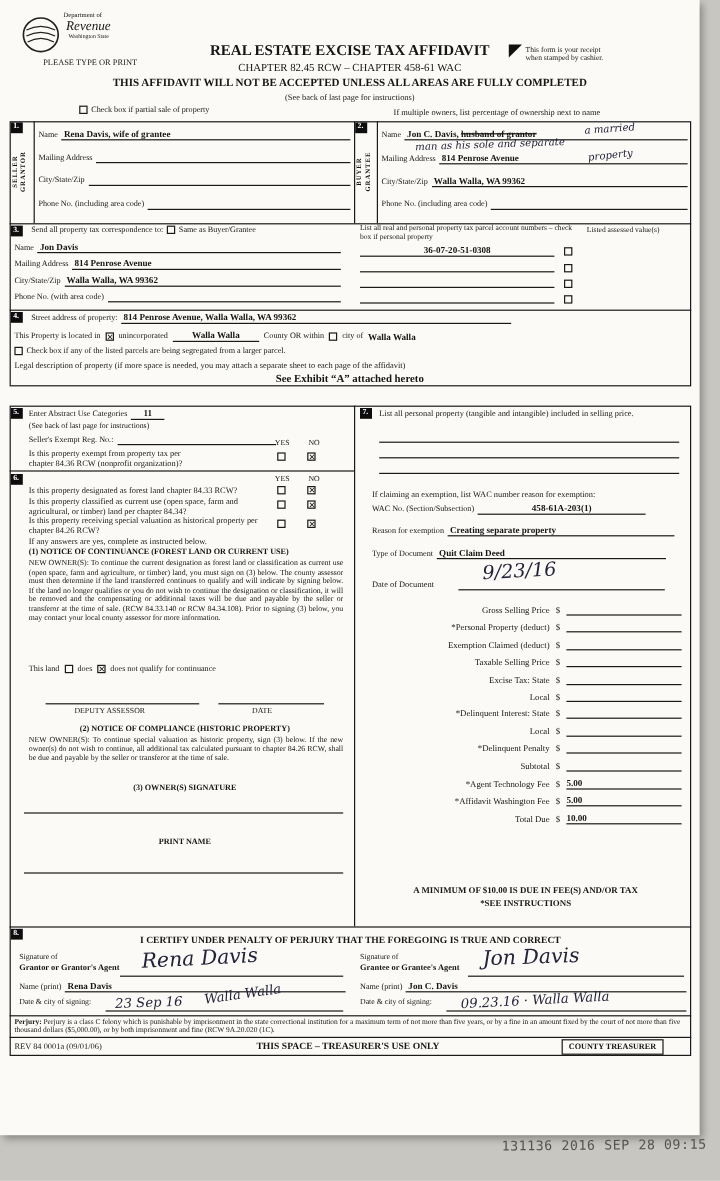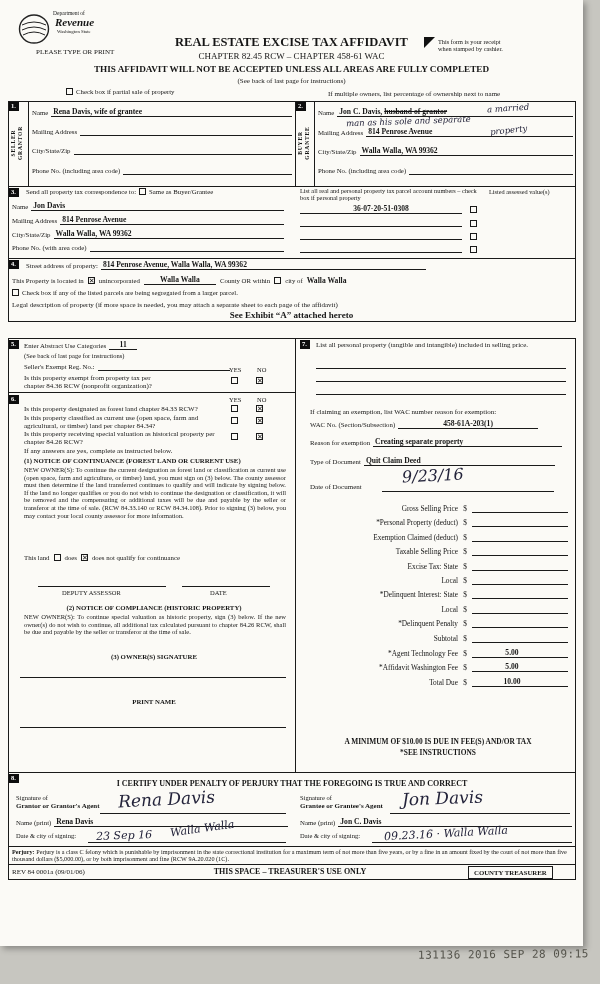--- a/index.html
+++ b/index.html
@@ -33,37 +33,37 @@
   .strike{font-weight:bold;text-decoration:line-through}
   .hw{position:absolute;font-family:"DejaVu Serif",serif;font-style:italic;
       color:#23233a;white-space:nowrap}
   .vert{position:absolute;transform:rotate(-90deg);font-size:5.6px;letter-spacing:.8px;
         line-height:7px;text-align:center;width:70px;height:16px;font-weight:bold}
   .just{text-align:justify}
   .cen{text-align:center}
   .mrow{position:absolute;left:310px;width:258px;display:flex;align-items:flex-end}
   .mlab{width:148px;text-align:right;font-size:7.3px;line-height:8.5px;white-space:nowrap}
   .mdol{width:14px;text-align:center;font-size:7.3px;line-height:8.5px}
-  .mval{flex:1;border-bottom:1px solid #1a1a1a;min-height:9px;text-align:center;
+  .mval{flex:1;border-bottom:1px solid #1a1a1a;min-height:9px;text-align:left;
         font-weight:bold;font-size:7.6px;line-height:9px;padding-right:16px}
 </style>
 </head>
 <body>
 
 <div class="page">
 
   <div class="abs" style="left:14px;top:8px;width:120px;height:38px">
     <svg width="38" height="38" viewBox="0 0 38 38">
       <ellipse cx="20" cy="21" rx="14.5" ry="14" fill="none" stroke="#222" stroke-width="1.4"></ellipse>
       <path d="M8 17 Q20 11 32 17" fill="none" stroke="#222" stroke-width="1"></path>
       <path d="M8 22 Q20 16 32 22" fill="none" stroke="#222" stroke-width="1"></path>
       <path d="M9 27 Q20 21 31 27" fill="none" stroke="#222" stroke-width="1"></path>
     </svg>
     <div class="abs" style="left:39px;top:2px;font-size:5.5px">Department of</div>
-    <div class="abs" style="left:41px;top:8px;font-size:11px;font-style:italic;font-weight:bold">Revenue</div>
+    <div class="abs" style="left:41px;top:8px;font-size:11px;font-style:italic;font-weight:normal">Revenue</div>
     <div class="abs" style="left:43px;top:21px;font-size:4.8px">Washington State</div>
   </div>
   <div class="abs t7" style="left:36px;top:48px">PLEASE TYPE OR PRINT</div>
   <div class="abs cen b" style="left:0;top:35px;width:583px;font-size:12.5px">REAL ESTATE EXCISE TAX AFFIDAVIT</div>
   <div class="abs cen" style="left:0;top:51px;width:583px;font-size:9px">CHAPTER 82.45 RCW – CHAPTER 458-61 WAC</div>
   <div class="abs" style="left:424px;top:37px;width:0;height:0;border-top:11px solid #111;border-right:11px solid transparent"></div>
   <div class="abs t6" style="left:438px;top:38px">This form is your receipt</div>
   <div class="abs t6" style="left:438px;top:45px">when stamped by cashier.</div>
   <div class="abs cen b" style="left:0;top:64px;width:583px;font-size:9.2px">THIS AFFIDAVIT WILL NOT BE ACCEPTED UNLESS ALL AREAS ARE FULLY COMPLETED</div>
   <div class="abs cen t7" style="left:0;top:77px;width:583px">(See back of last page for instructions)</div>

